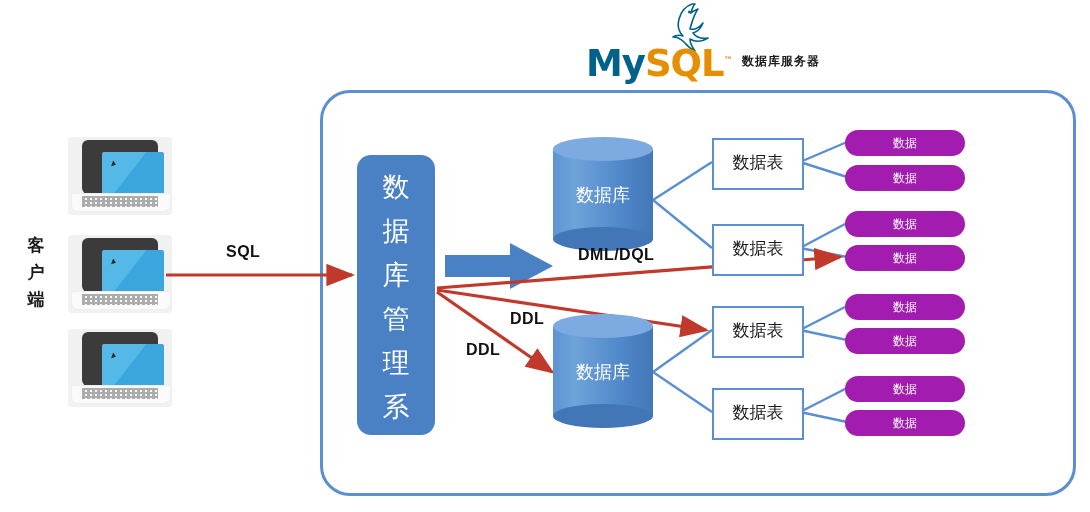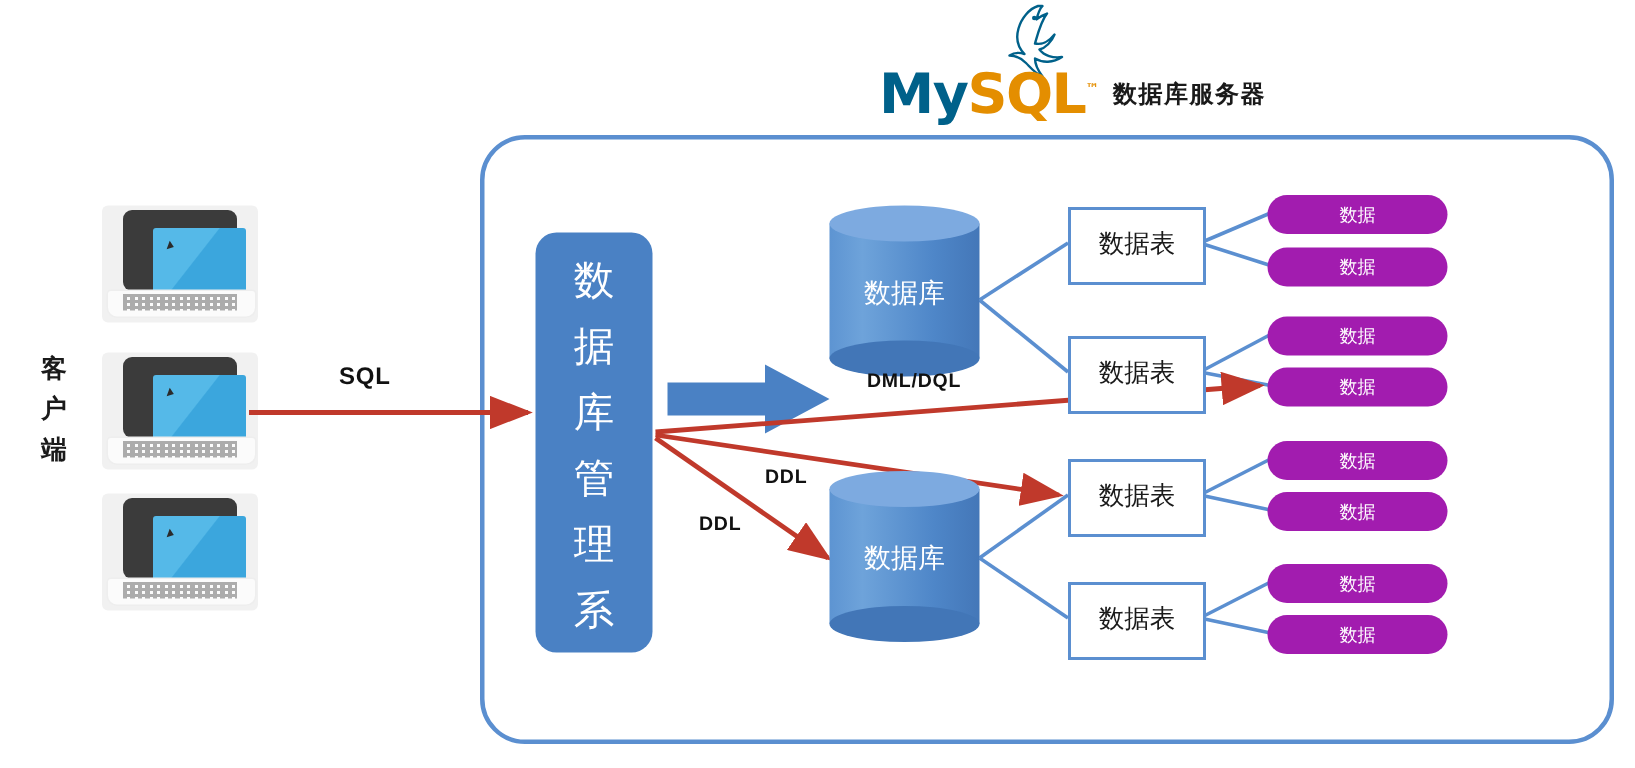--- a/index.html
+++ b/index.html
@@ -20,21 +20,21 @@
     position:absolute;left:0;bottom:2px;width:132px;height:40px;
     font-family:"DejaVu Sans",sans-serif;font-weight:bold;font-size:37px;letter-spacing:-1px;line-height:40px;
   }
   .mysql-word .my{color:#00618a;}
   .mysql-word .sq{color:#e48e00;}
   .mysql-word .tm{font-size:9px;color:#e48e00;vertical-align:super;}
   .dolphin{position:absolute;left:56px;top:-2px;width:76px;height:52px;}
 
   .server-title{
     position:absolute;left:742px;top:53px;
-    font-size:16px;font-weight:bold;color:#1a1a1a;letter-spacing:1px;white-space:nowrap;
+    font-size:12px;font-weight:bold;color:#1a1a1a;letter-spacing:1px;white-space:nowrap;
   }
 
   
   .client-label{
     position:absolute;left:24px;top:232px;width:24px;
     font-size:17px;font-weight:bold;color:#1a1a1a;line-height:27px;text-align:center;
   }
   .client-label span{display:block;}
 
   
@@ -79,21 +79,21 @@
     font-size:17px;color:#1a1a1a;text-align:center;line-height:46px;
   }
 
   
   .pill{
     position:absolute;left:845px;width:120px;height:26px;border-radius:13px;
     background:#a21caf;color:#ffffff;font-size:12px;text-align:center;line-height:26px;
   }
 
   
-  .ann{position:absolute;font-size:13px;font-weight:bold;color:#111111;white-space:nowrap;letter-spacing:.5px;}
+  .ann{position:absolute;font-size:16px;font-weight:bold;color:#111111;white-space:nowrap;letter-spacing:.5px;}
   .ann.sql{font-size:16px;}
 </style>
 </head>
 <body>
 
 <div id="stage">
 
   <div class="mysql-logo">
     <svg class="dolphin" viewBox="0 0 76 52">
       <path d="M50 2 C44 4 39 10 37 17 C35 24 37 30 41 34 C38 33 34 33 31 35 C35 35 39 37 42 40 C45 43 48 47 53 49 C50 45 48 41 48 37 C53 40 60 40 66 36 C60 37 54 35 51 31 C55 30 59 26 61 21 C57 26 52 28 48 27 C50 20 52 12 56 7 C54 8 51 9 49 11 C50 7 51 4 53 2 Z" fill="none" stroke="#00618a" stroke-width="1.6" stroke-linejoin="round"></path>

